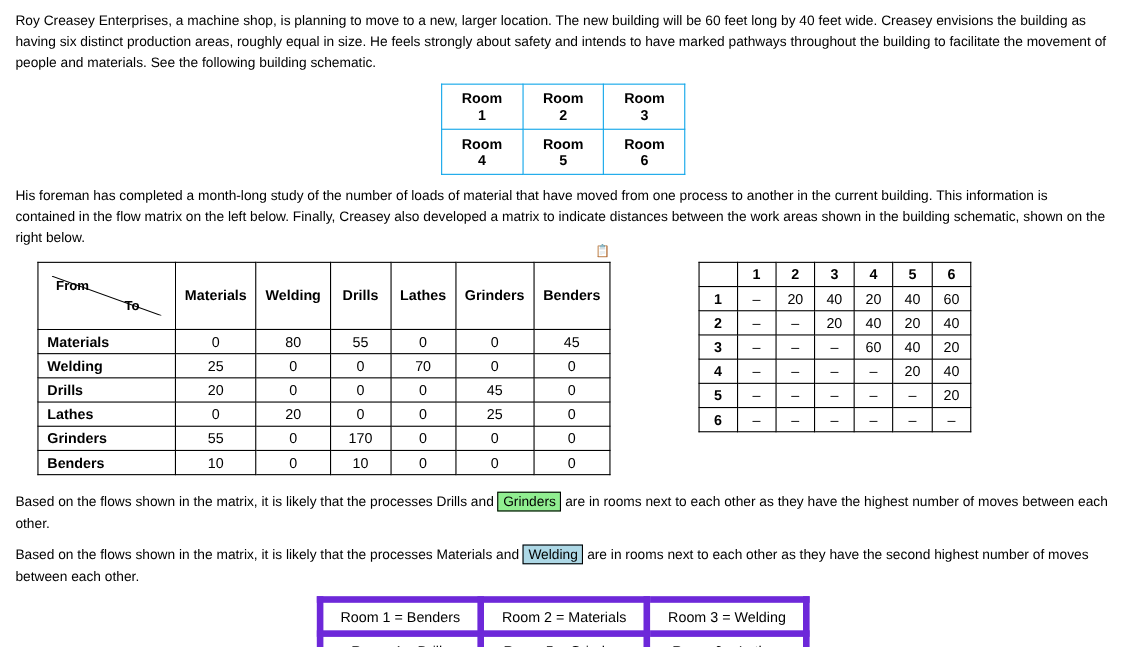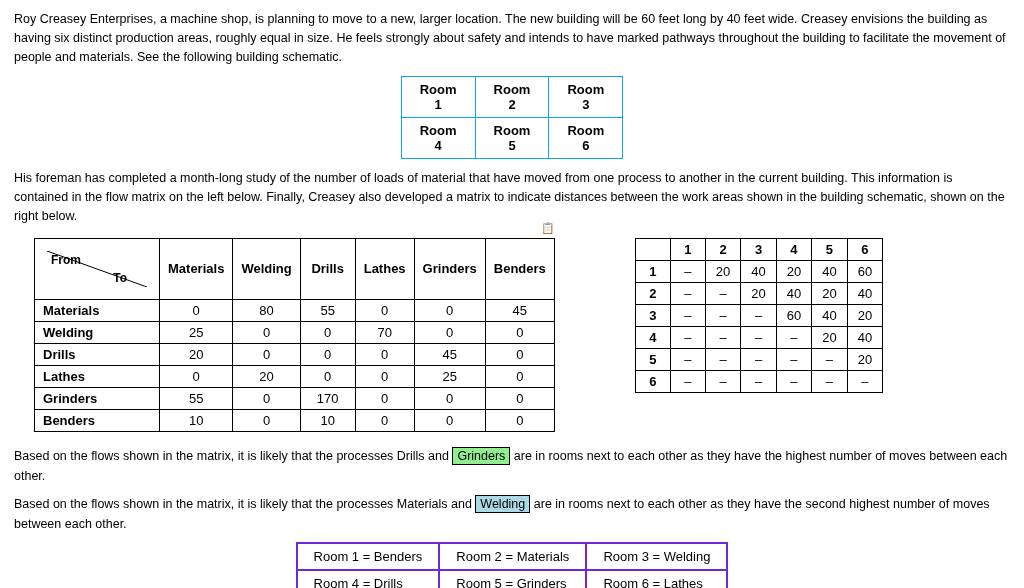--- a/index.html
+++ b/index.html
@@ -86,23 +86,23 @@
     .layout-table-container {
       display: flex;
       justify-content: center;
       margin: 8px 0;
     }
     .layout-table {
       border-collapse: collapse;
       font-size: 13px;
     }
     .layout-table td {
-      border: 2px solid #6d28d9;
+      border: 6px solid #6d28d9;
       padding: 5px 16px;
-      text-align: left;
+      text-align: center;
     }
     .matrices-wrapper {
       display: flex;
       justify-content: flex-start;
       align-items: flex-start;
       gap: 60px;
       padding-left: 20px;
     }
     .flow-matrix-wrapper {
       position: relative;

